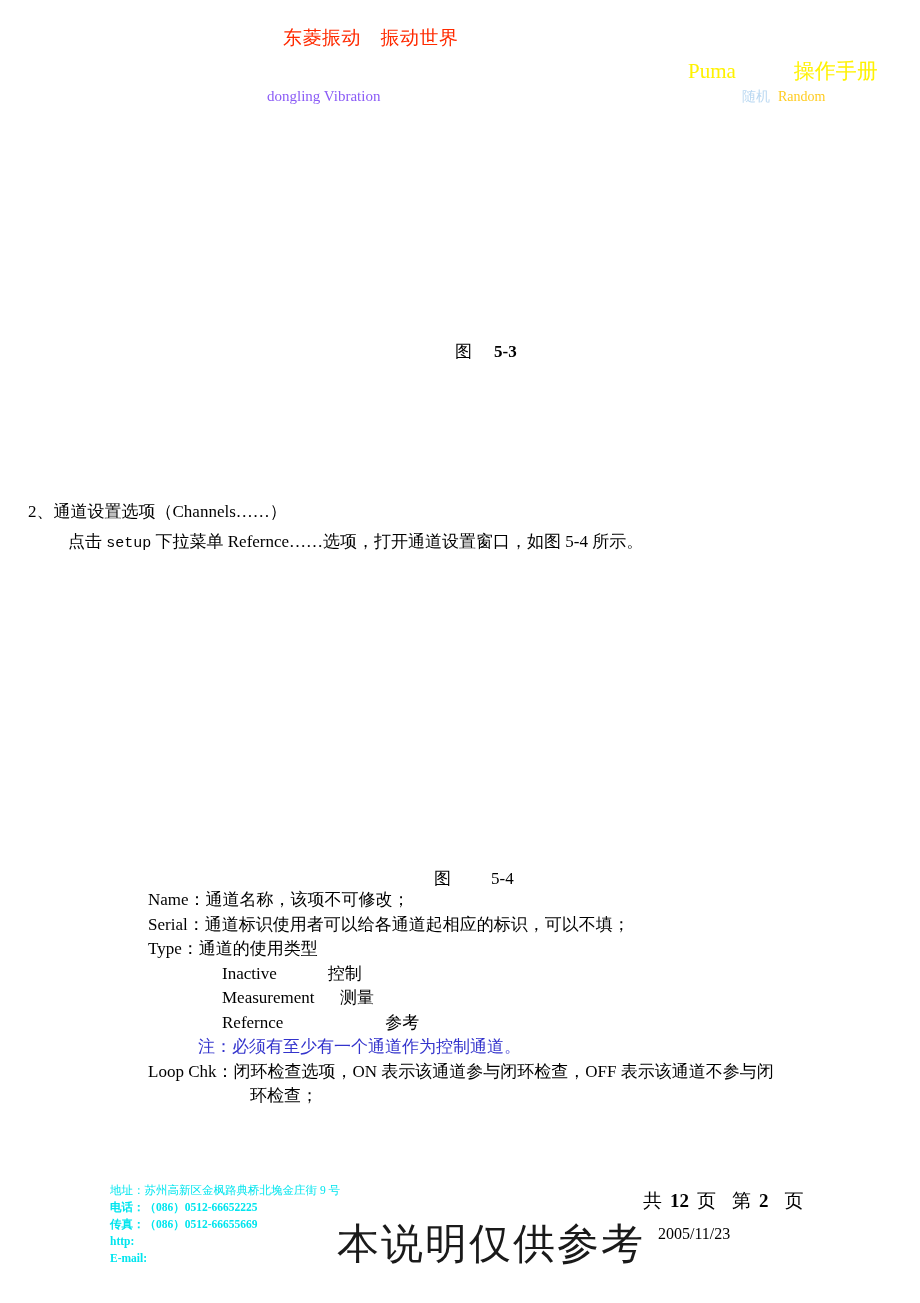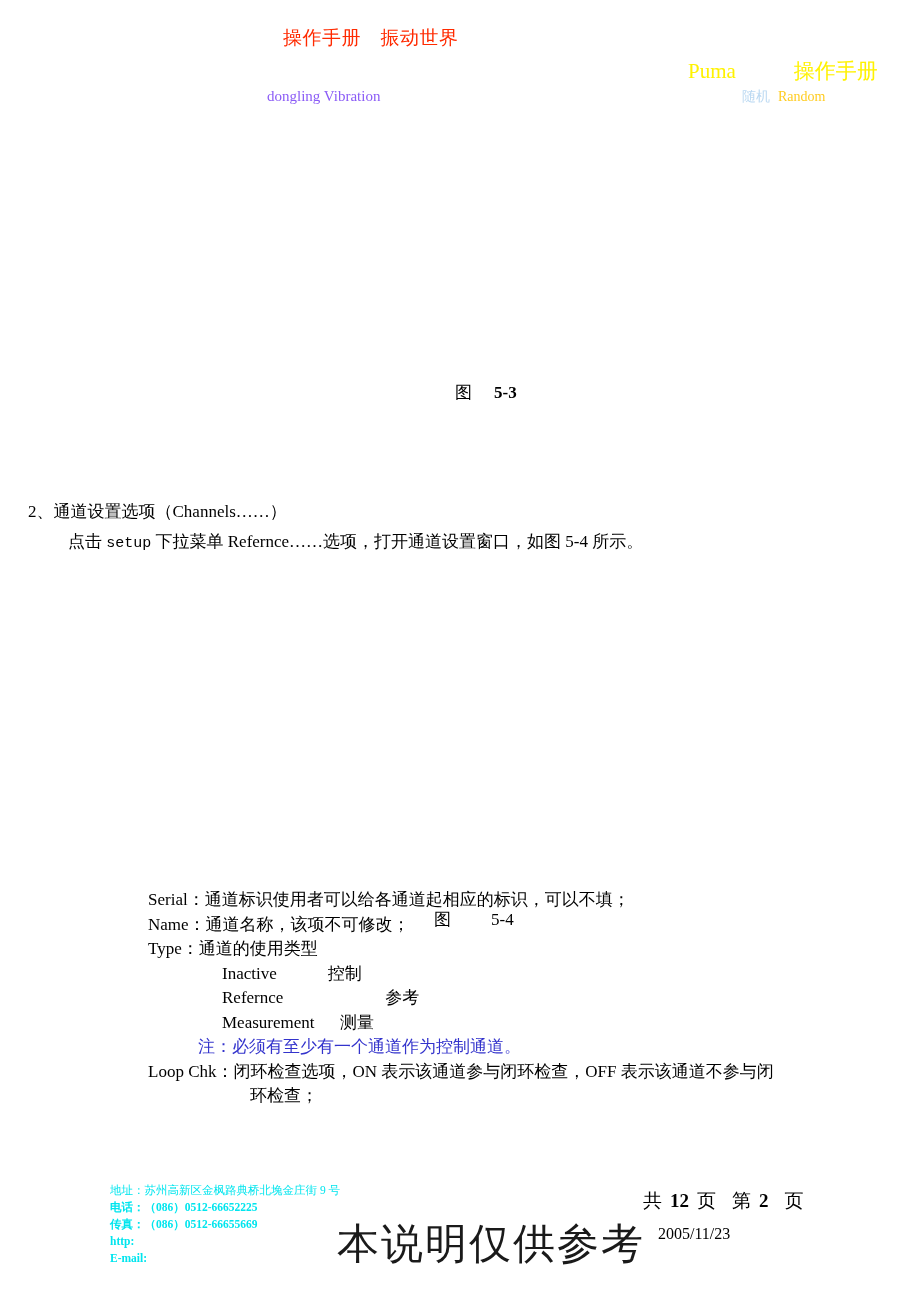--- a/index.html
+++ b/index.html
@@ -74,21 +74,20 @@
     white-space: nowrap;
   }
   .hdr-mode .cn { color: #BBD9F2; }
   .hdr-mode .en { color: #FFCC22; }
 
   
   .fig-caption {
     position: absolute;
     font-size: 17px;
     white-space: nowrap;
-    margin-top: 41px;
   }
   .fig-caption .num { font-weight: bold; padding-left: 22px; }
   .fig-caption .num-plain { font-weight: normal; padding-left: 40px; }
 
   #fig-53 { left: 455px; top: 340px; }
   #fig-54 { left: 434px; top: 867px; }
 
   .note-block {
     position: absolute;
     left: 200px;
@@ -186,21 +185,21 @@
 
   .sp { display: inline-block; width: 8px; }
   .sp-lg { display: inline-block; width: 16px; }
 </style>
 </head>
 <body>
 
 <div class="page">
 
   <div class="header">
-    <div class="hdr-slogan">操作手册　振动世界</div>
+    <div class="hdr-slogan">东菱振动　振动世界</div>
     <div class="hdr-company-en">dongling Vibration</div>
     <div class="hdr-product">
       <span>Puma</span><span class="gap"></span><span>操作手册</span>
     </div>
     <div class="hdr-mode">
       <span class="cn">随机</span><span class="sp"></span><span class="en">Random</span>
     </div>
   </div>
 
   <div class="fig-caption" id="fig-53">
@@ -211,26 +210,26 @@
   <div class="section-title">2、通道设置选项（Channels……）</div>
   <div class="section-body">
     <span>点击 </span><span class="mono-ish">setup</span><span> 下拉菜单 </span><span>Refernce……</span><span>选项，打开通道设置窗口，如图 5-4 所示。</span>
   </div>
 
   <div class="fig-caption" id="fig-54">
     <span>图</span><span class="num-plain">5-4</span>
   </div>
 
   <div class="defs">
+    <div class="def-row">Name：通道名称，该项不可修改；</div>
     <div class="def-row">Serial：通道标识使用者可以给各通道起相应的标识，可以不填；</div>
-    <div class="def-row">Name：通道名称，该项不可修改；</div>
     <div class="def-row">Type：通道的使用类型</div>
     <span class="type-opt">Inactive            控制</span>
+    <span class="type-opt">Measurement      测量</span>
     <span class="type-opt">Refernce                        参考</span>
-    <span class="type-opt">Measurement      测量</span>
     <span class="blue-note">注：必须有至少有一个通道作为控制通道。</span>
     <span class="loopchk"><span>Loop Chk：</span><span>闭环检查选项，ON 表示该通道参与闭环检查，OFF 表示该通道不参与闭</span><span class="cont">环检查；</span></span>
   </div>
 
   <div class="footer-left">
     <div>地址：苏州高新区金枫路典桥北堍金庄街 9 号</div>
     <div class="bold">电话：（086）0512-66652225</div>
     <div class="bold">传真：（086）0512-66655669</div>
     <div class="bold">http:</div>
     <div class="bold">E-mail:</div>

